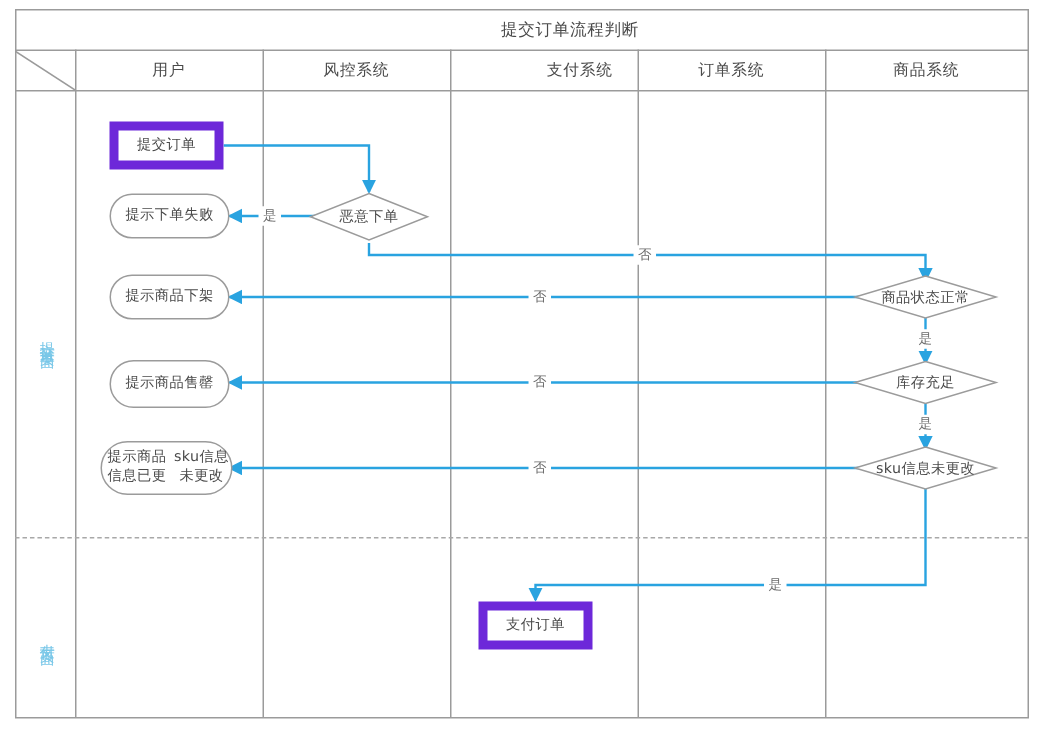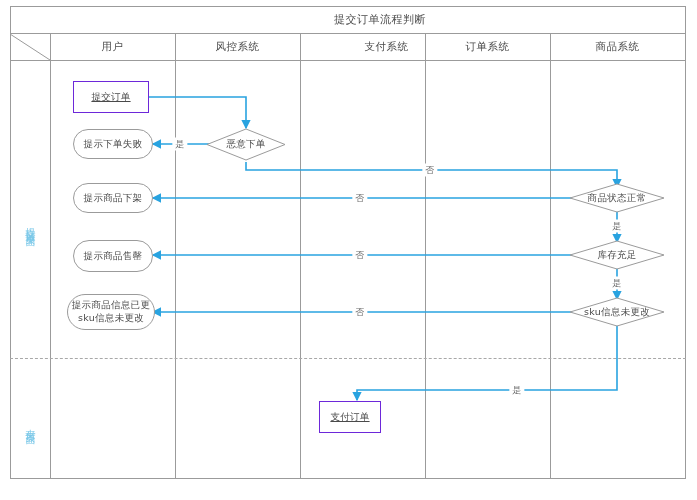--- a/index.html
+++ b/index.html
@@ -79,22 +79,21 @@
     align-items: center;
     justify-content: center;
     text-align: center;
     font-size: 9.5px;
     color: #4a4a4a;
     background: #ffffff;
     line-height: 1.35;
     letter-spacing: .3px;
   }
   .node.rect {
-    border: 1px solid #6d28d9;
-    text-decoration: underline;
+    border: 6px solid #6d28d9;
   }
   .node.round {
     border: 1px solid #9b9b9b;
     border-radius: 18px;
   }
   .diamond-wrap {
     position: absolute;
   }
   .diamond-wrap svg {
     position: absolute;
@@ -208,21 +207,21 @@
   <div class="edge-label" style="left:517px; top:390px;">是</div>
 
   <div class="node rect" style="left:73px; top:81px; width:76px; height:32px;">提交订单</div>
 
   <div class="node round" style="left:73px; top:129px; width:80px; height:30px;">提示下单失败</div>
 
   <div class="node round" style="left:73px; top:183px; width:80px; height:30px;">提示商品下架</div>
 
   <div class="node round" style="left:73px; top:240px; width:80px; height:32px;">提示商品售罄</div>
 
-  <div class="node round" style="left:67px; top:294px; width:88px; height:36px; flex-direction:column;">
+  <div class="node round" style="left:67px; top:294px; width:88px; height:36px; flex-direction:row;">
     <span>提示商品信息已更</span>
     <span>sku信息未更改</span>
   </div>
 
   <div class="diamond-wrap" style="left:206px; top:128px; width:80px; height:33px;">
     <svg width="80" height="33" viewBox="0 0 80 33">
       <polygon points="40,1 79,16.5 40,32 1,16.5" fill="#ffffff" stroke="#9b9b9b" stroke-width="1"></polygon>
     </svg>
     <div class="diamond-label">恶意下单</div>
   </div>
@@ -241,15 +240,15 @@
     <div class="diamond-label">库存充足</div>
   </div>
 
   <div class="diamond-wrap" style="left:569px; top:297px; width:96px; height:30px;">
     <svg width="96" height="30" viewBox="0 0 96 30">
       <polygon points="48,1 95,15 48,29 1,15" fill="#ffffff" stroke="#9b9b9b" stroke-width="1"></polygon>
     </svg>
     <div class="diamond-label">sku信息未更改</div>
   </div>
 
-  <div class="node rect" style="left:319px; top:401px; width:62px; height:32px;">支付订单</div>
+  <div class="node rect" style="left:319px; top:401px; width:76px; height:32px;">支付订单</div>
 
 </div>
 
 </body></html>

